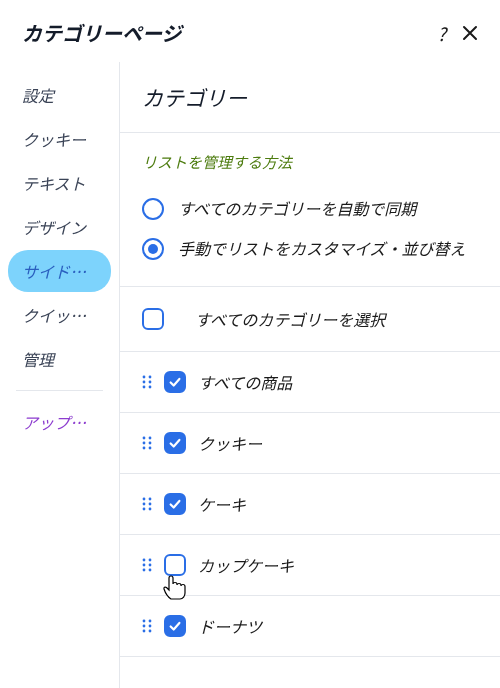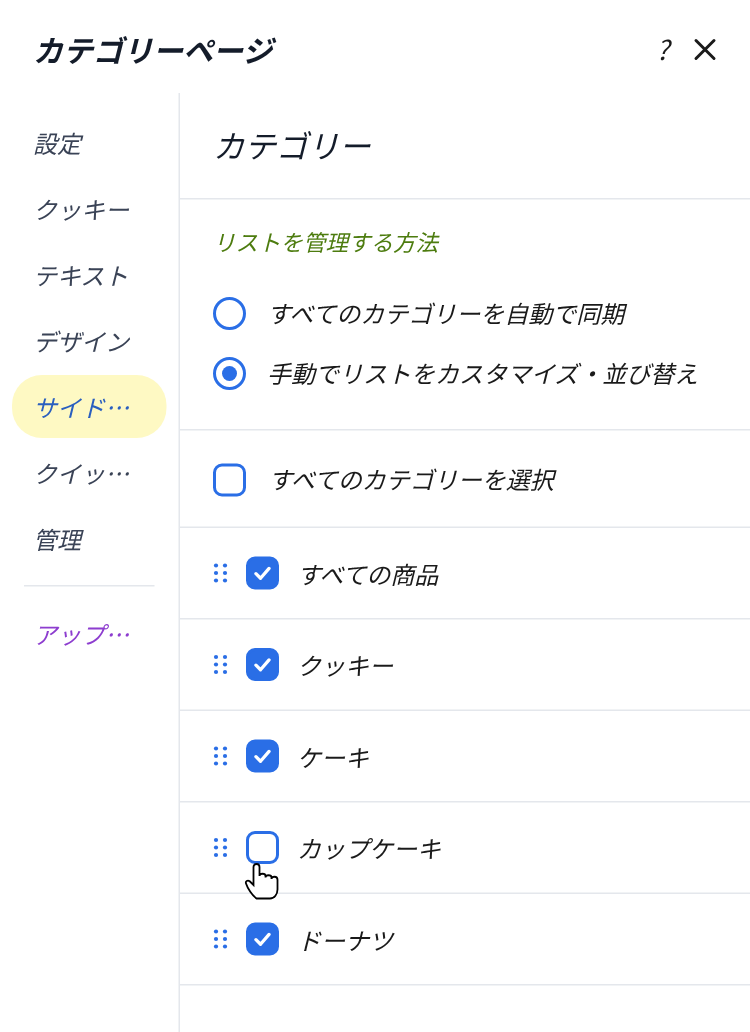--- a/index.html
+++ b/index.html
@@ -52,21 +52,21 @@
     font-size: 16px;
     color: #3a4356;
     cursor: pointer;
     border-radius: 20px;
     white-space: nowrap;
     overflow: hidden;
     text-overflow: ellipsis;
     margin-bottom: 2px;
   }
   .sidebar-item.active {
-    background: #fef9c3;
+    background: #7dd3fc;
     color: #2a5fbf;
   }
   .sidebar-divider {
     border: none;
     border-top: 1px solid #e4e7ec;
     margin: 10px 8px;
   }
   .sidebar-item.upgrade { color: #8d3dcf; }
   .main {
     flex: 1;
@@ -109,22 +109,22 @@
   .radio-circle.selected::after {
     content: "";
     width: 10px;
     height: 10px;
     background: #2a6ee6;
     border-radius: 50%;
   }
   .radio-text { font-size: 16px; color: #1a1a1a; line-height: 1.5; }
   .selectall-row {
     display: flex;
-    align-items: flex-end;
-    gap: 15px;
+    align-items: center;
+    gap: 31px;
     padding: 20px 22px;
     border-bottom: 1px solid #e4e7ec;
     cursor: pointer;
   }
   .checkbox {
     width: 22px;
     height: 22px;
     border: 2px solid #2a6ee6;
     border-radius: 6px;
     flex-shrink: 0;

